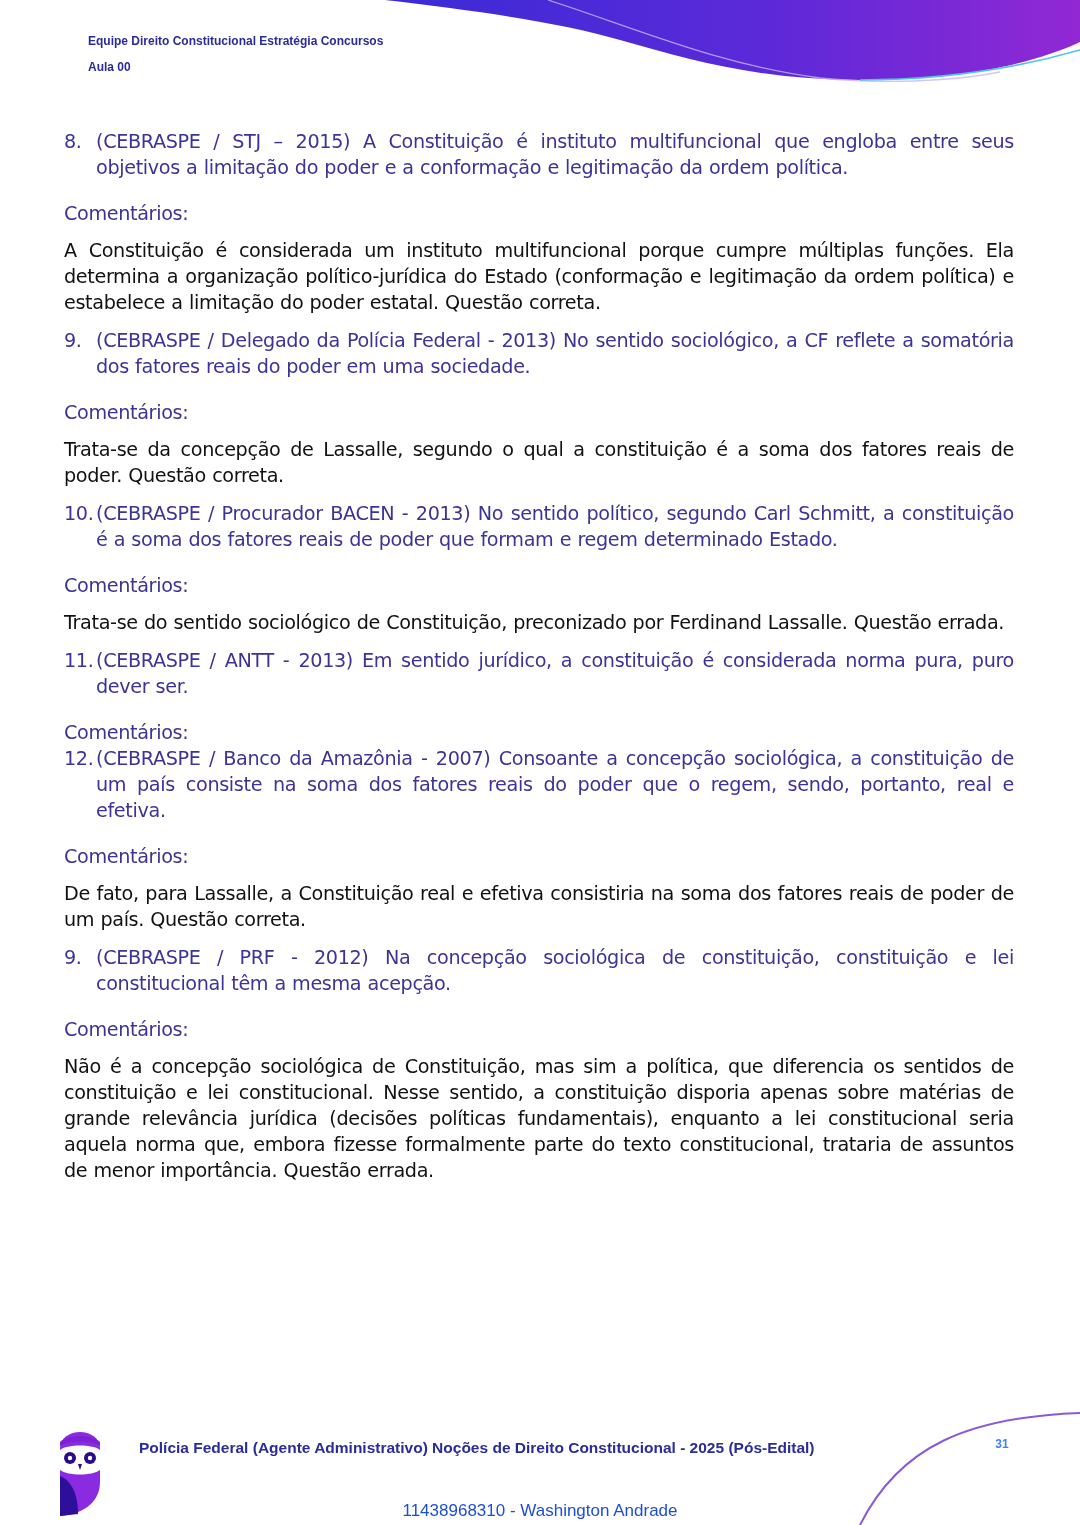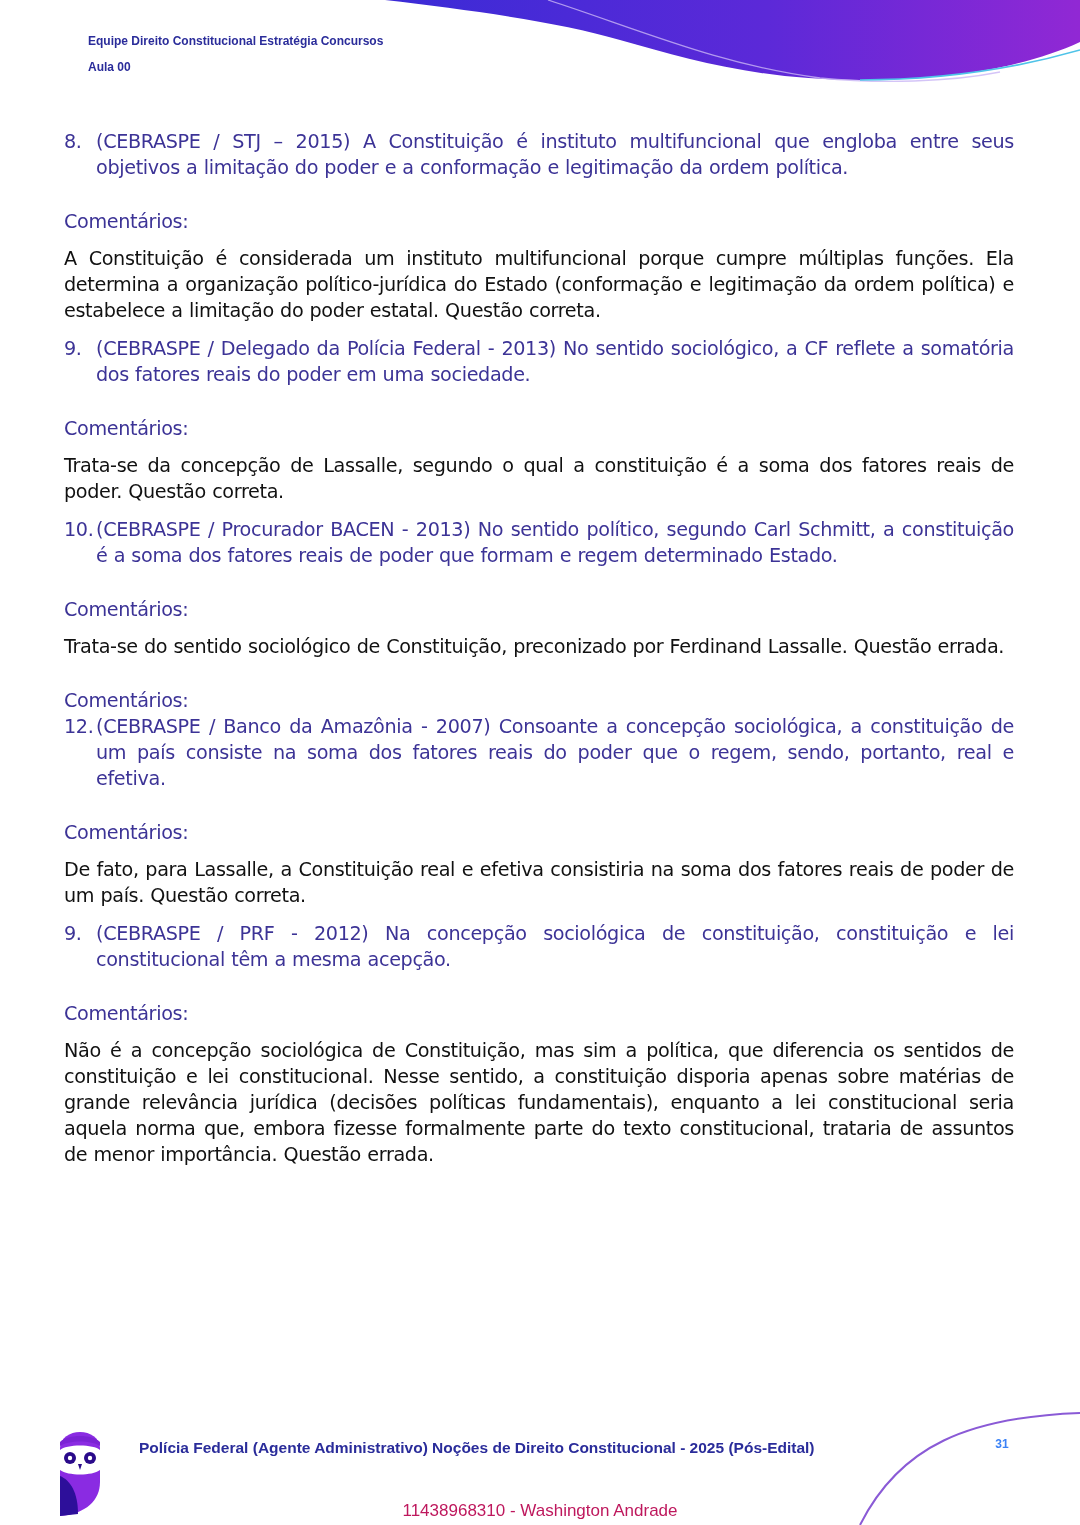--- a/index.html
+++ b/index.html
@@ -6,29 +6,29 @@
   html, body { width: 1080px; height: 1525px; background: #ffffff; overflow: hidden; }
   body { position: relative; font-family: "DejaVu Sans", sans-serif; }
 
   .header-wave { position: absolute; top: 0; left: 0; width: 1080px; height: 90px; }
   .header-text { position: absolute; left: 88px; top: 28px; font-family: "Liberation Sans", sans-serif; font-weight: bold; color: #2a2c9a; font-size: 12px; line-height: 26px; }
 
   .content { position: absolute; left: 64px; top: 129px; width: 950px; }
   .question { color: #3c3396; font-size: 19.2px; line-height: 26px; text-align: justify; display: flex; letter-spacing: -0.35px; word-spacing: 0.5px; }
   .q-num { flex: 0 0 32px; }
   .q-text { flex: 1; }
-  .comments-label { color: #3c3396; font-size: 19.2px; line-height: 26px; margin-top: 28px; letter-spacing: -0.35px; }
+  .comments-label { color: #3c3396; font-size: 19.2px; line-height: 26px; margin-top: 20px; letter-spacing: -0.35px; }
   .answer { color: #111111; font-size: 19.2px; line-height: 26px; text-align: justify; margin-top: 11px; margin-bottom: 12px; letter-spacing: -0.35px; word-spacing: 0.5px; }
 
   .footer-owl { position: absolute; left: 56px; top: 1430px; width: 48px; height: 88px; }
   .footer-title { position: absolute; left: 139px; top: 1439px; font-family: "Liberation Sans", sans-serif; font-weight: bold; color: #2a2c9a; font-size: 15.5px; }
   .footer-url { position: absolute; left: 139px; top: 1535px; font-family: "Liberation Sans", sans-serif; font-weight: bold; font-style: italic; color: #2a2c9a; font-size: 15.5px; }
   .page-current { position: absolute; left: 992px; top: 1437px; font-family: "Liberation Sans", sans-serif; color: #3b82f6; font-size: 12px; width: 20px; text-align: center; font-weight: bold; }
   .page-total { position: absolute; left: 988px; top: 1549px; font-family: "Liberation Sans", sans-serif; color: #2a2c9a; font-size: 15px; width: 28px; text-align: center; }
-  .watermark { position: absolute; left: 0; width: 1080px; top: 1501px; text-align: center; font-family: "Liberation Sans", sans-serif; color: #be185d; font-size: 17px; }
+  .watermark { position: absolute; left: 0; width: 1080px; top: 1501px; text-align: center; font-family: "Liberation Sans", sans-serif; color: #1d4ed8; font-size: 17px; }
   .footer-arc { position: absolute; left: 850px; top: 1405px; width: 230px; height: 120px; }
 </style>
 </head>
 <body>
 
 <svg class="header-wave" viewBox="0 0 1080 90" preserveAspectRatio="none">
   <defs>
     <linearGradient id="wg" x1="0" y1="0" x2="1" y2="0">
       <stop offset="0" stop-color="#3a2bd6"></stop>
       <stop offset="0.55" stop-color="#5c29d8"></stop>
@@ -68,20 +68,24 @@
   <div class="block">
     <div class="question">
       <span class="q-num">10.</span>
       <span class="q-text">(CEBRASPE / Procurador BACEN - 2013) No sentido político, segundo Carl Schmitt, a constituição é a soma dos fatores reais de poder que formam e regem determinado Estado.</span>
     </div>
     <div class="comments-label">Comentários:</div>
     <div class="answer">Trata-se do sentido sociológico de Constituição, preconizado por Ferdinand Lassalle. Questão errada.</div>
   </div>
 
   <div class="block">
+    <div class="question">
+      <span class="q-num">11.</span>
+      <span class="q-text">(CEBRASPE / ANTT - 2013) Em sentido jurídico, a constituição é considerada norma pura, puro dever ser.</span>
+    </div>
     <div class="comments-label">Comentários:</div>
   </div>
 
   <div class="block">
     <div class="question">
       <span class="q-num">12.</span>
       <span class="q-text">(CEBRASPE / Banco da Amazônia - 2007) Consoante a concepção sociológica, a constituição de um país consiste na soma dos fatores reais do poder que o regem, sendo, portanto, real e efetiva.</span>
     </div>
     <div class="comments-label">Comentários:</div>
     <div class="answer">De fato, para Lassalle, a Constituição real e efetiva consistiria na soma dos fatores reais de poder de um país. Questão correta.</div>

